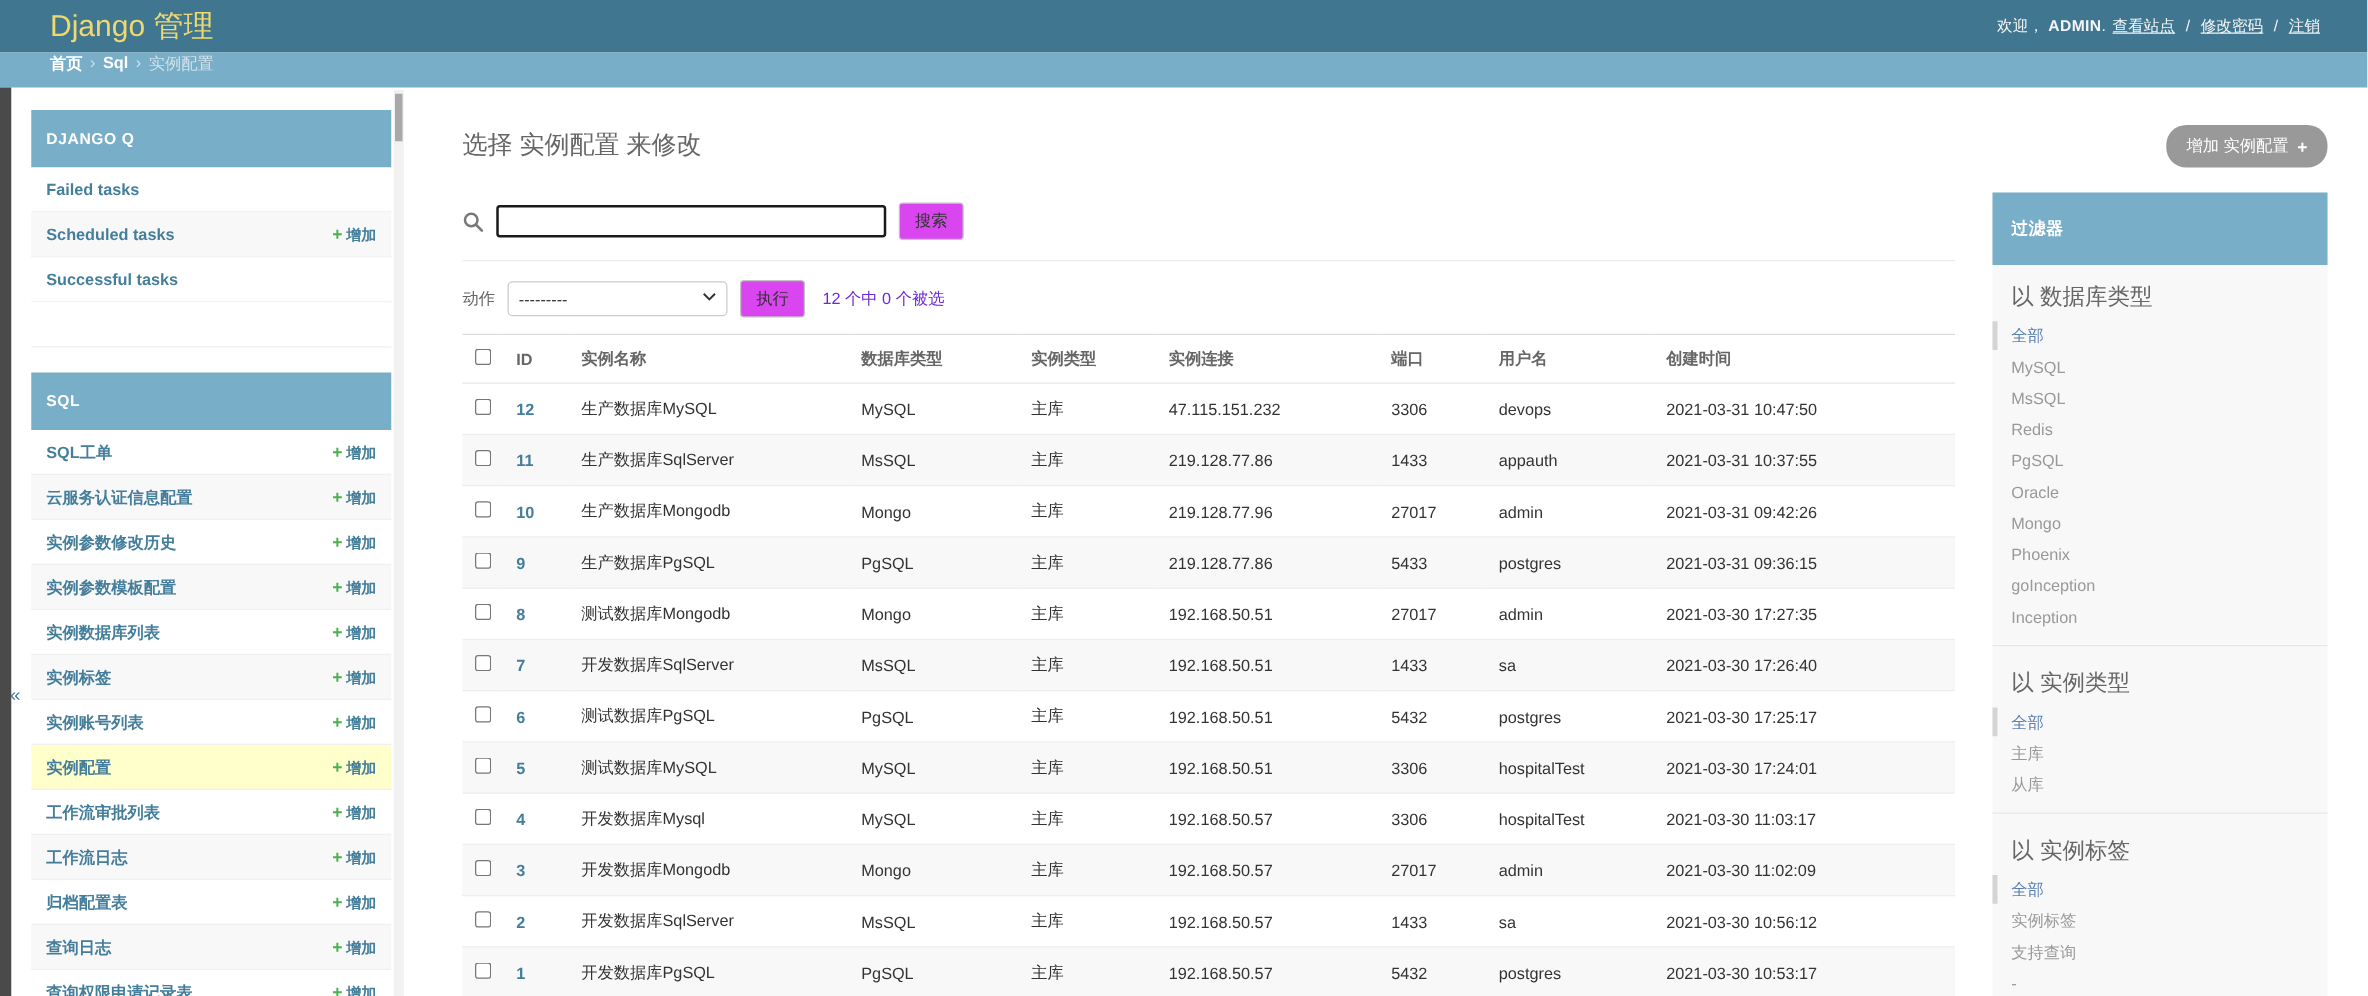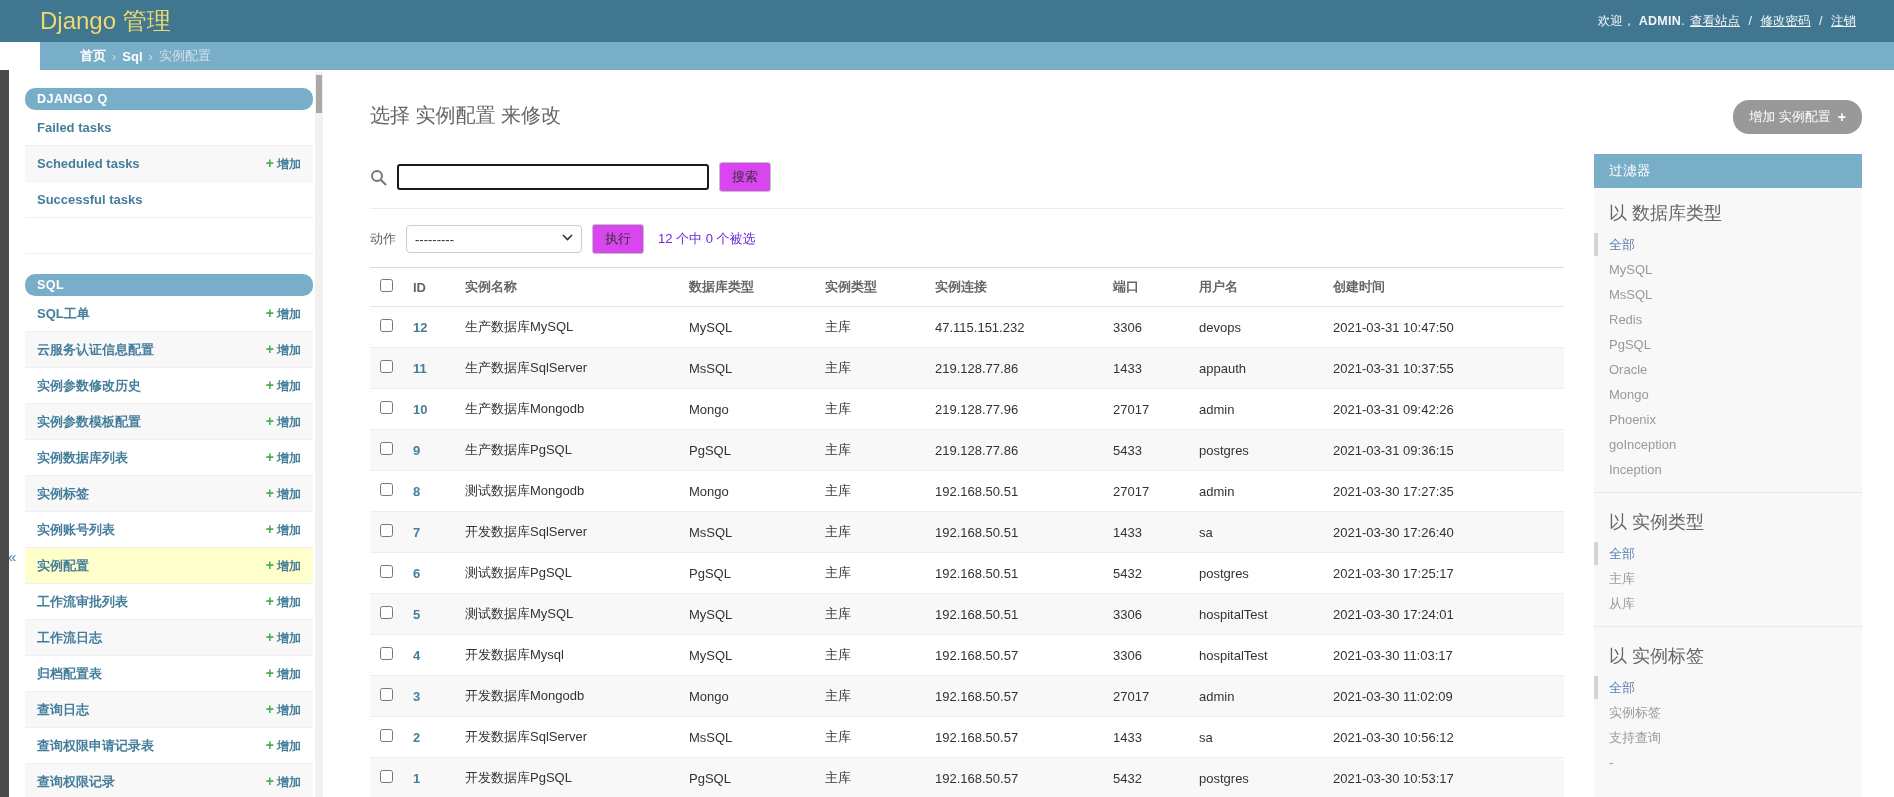--- a/index.html
+++ b/index.html
@@ -16,37 +16,37 @@
   #header{height:42px; background:var(--header-bg,#417690); display:flex;
     justify-content:space-between; align-items:center; padding:0 36px 0 40px;}
   #branding{color:var(--brand,#eed971); font-size:24px; font-weight:400;}
   #user-tools{color:#f2f6f8; font-size:12.5px;}
   #user-tools strong{font-weight:700; letter-spacing:.3px;}
   #user-tools a{color:#f2f6f8; text-decoration:underline; margin:0 2px;}
   #user-tools .sep{margin:0 3px;}
 
   
   #breadcrumbs{height:28px; background:var(--breadcrumb-bg,#79aec8); display:flex;
-    align-items:center; padding:0 40px; font-size:13px; color:#d5e5ee;margin-left:40px;}
+    padding:0 40px; font-size:13px; color:#d5e5ee;}
   #breadcrumbs a{color:#fff; font-weight:600;}
   #breadcrumbs .bsep{margin:0 6px; color:#cfe0ea;}
   #breadcrumbs .current{color:#cfe0ea;}
 
   
   #left-scrollbar{position:absolute; left:0; top:70px; bottom:0; width:9px; background:#4a4a4a;}
   #sidebar-toggle{position:absolute; left:8px; top:548px; color:var(--accent); font-size:15px;
     cursor:pointer; user-select:none;}
   #sidebar-scrollbar{position:absolute; left:315px; top:72px; bottom:0; width:8px; background:#f1f1f1;}
   #sidebar-scrollbar .thumb{position:absolute; top:3px; left:1px; width:6px; height:38px; background:#a9a9a9;}
 
   
   #sidebar{position:absolute; left:25px; top:88px; width:288px;}
   .module{margin-bottom:20px;}
   .module .caption{background:var(--caption-bg,#79aec8); color:#fff; font-size:12.5px;
-    font-weight:700; letter-spacing:.5px; padding:4px 12px;border-radius:10px;}
+    font-weight:700; letter-spacing:.5px; padding:16px 12px;}
   .srow{display:flex; align-items:center; justify-content:space-between; height:36px;
     padding:0 12px; border-bottom:1px solid #f0f0f0; background:#fff;}
   .srow:nth-child(even){background:var(--row-alt,#f8f8f8);}
   .srow.active{background:var(--highlight,#ffffcc);}
   .srow .slabel{color:var(--accent); font-weight:600; font-size:13px;}
   .srow .addlink{font-size:12px; color:var(--accent); font-weight:600; white-space:nowrap;}
   .srow .plus{color:var(--plus-green,#4caf50); font-weight:700; font-size:14px; margin-right:3px;}
   .srow.empty{background:#fff;}
 
   
@@ -84,21 +84,21 @@
     border-bottom:1px solid #ededed; color:#333; font-weight:400; white-space:nowrap;}
   #result-table tbody tr:nth-child(even){background:var(--row-alt,#f8f8f8);}
   #result-table .id-link{color:var(--accent); font-weight:600;}
   #result-table input[type=checkbox]{width:13px; height:13px;}
   .col-cb{width:28px;} .col-id{width:52px;} .col-name{width:224px;} .col-db{width:136px;}
   .col-it{width:110px;} .col-host{width:178px;} .col-port{width:86px;} .col-user{width:134px;}
 
   
   #changelist-filter{width:268px; background:var(--filter-bg,#f8f8f8); padding-bottom:14px;}
   #changelist-filter h2{background:var(--caption-bg,#79aec8); color:#fff; font-size:13.5px;
-    font-weight:400; padding:8px 15px; letter-spacing:.5px;}
+    font-weight:700; padding:20px 15px; letter-spacing:.5px;}
   #changelist-filter h3{font-size:18px; color:#666; font-weight:400; padding:13px 15px 7px;}
   #changelist-filter ul{list-style:none; padding:0 0 10px; margin:0 0 4px; border-bottom:1px solid #e7e7e7;}
   #changelist-filter .fgroup:last-child ul{border-bottom:none; margin-bottom:0;}
   #changelist-filter li{position:relative; padding:5px 15px; line-height:15px;}
   #changelist-filter li a{color:#999;}
   #changelist-filter li.selected::before{content:""; position:absolute; left:0; top:1px;
     bottom:1px; width:4px; background:#d4d4d4;}
   #changelist-filter li.selected a{color:var(--filter-selected,#5b80b2);}
 </style>
 </head>

